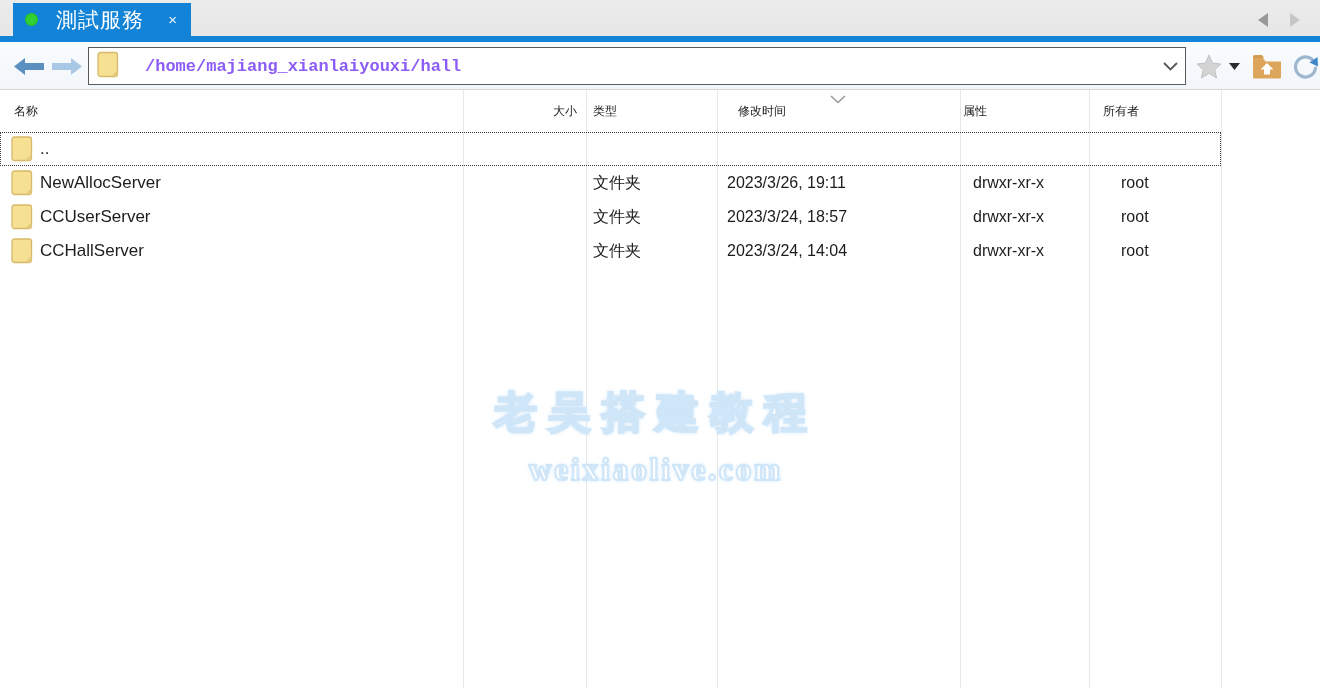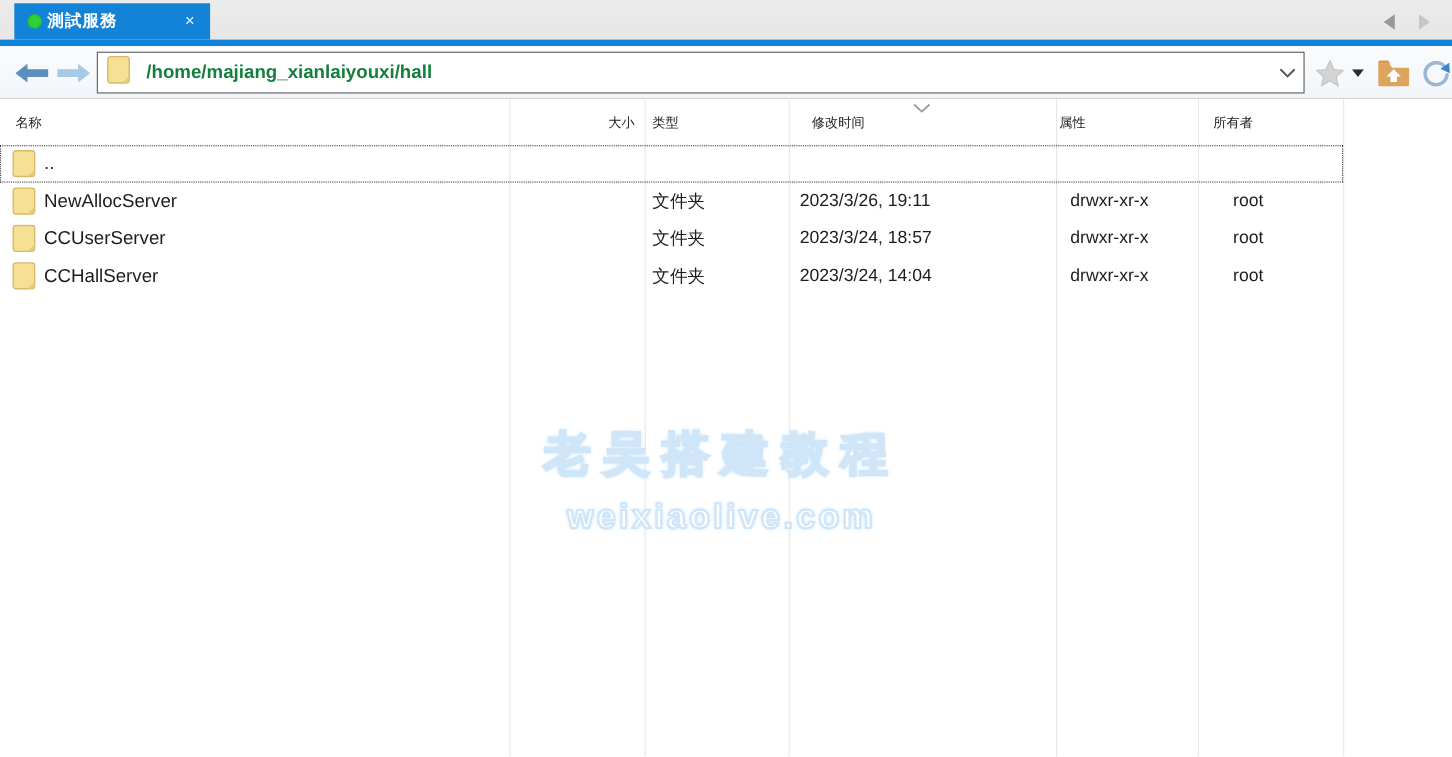--- a/index.html
+++ b/index.html
@@ -6,40 +6,40 @@
   html,body { width:1320px; height:688px; overflow:hidden;
     font-family:"Liberation Sans","DejaVu Sans",sans-serif; }
   .frame { position:relative; width:1320px; height:688px; background:#ffffff; overflow:hidden; }
 
   
   .tabbar { position:absolute; left:0; top:0; width:1320px; height:36px;
     background:linear-gradient(#ececec,#e6e6e6); }
   .tab { position:absolute; left:13px; top:3px; width:178px; height:33px;
     background:#1283d6; display:flex; align-items:center; cursor:default; }
   .tab-dot { width:13px; height:13px; border-radius:50%; margin-left:12px; flex:0 0 auto; }
-  .tab-label { color:#fff; font-weight:bold; font-size:15px; margin-left:5px; letter-spacing:1px; white-space:nowrap; }
+  .tab-label { color:#fff; font-weight:normal; font-size:21px; margin-left:18px; letter-spacing:1px; white-space:nowrap; }
   .tab-close { margin-left:auto; margin-right:14px; color:#eaf4fd; font-size:15px; line-height:1; cursor:pointer; }
   .tabstrip { position:absolute; left:0; top:36px; width:1320px; height:6px; background:#1283d6; }
   .tab-scroll { position:absolute; top:10px; width:20px; height:20px; display:flex;
     align-items:center; justify-content:center; }
   .tab-scroll.left { left:1253px; }
   .tab-scroll.right { left:1285px; }
 
   
   .toolbar { position:absolute; left:0; top:42px; width:1320px; height:48px;
     background:linear-gradient(#fafcfe,#f2f6fa); border-bottom:1px solid #d5d5d5; }
   .nav-btn { position:absolute; top:11px; width:34px; height:26px; display:flex;
     align-items:center; justify-content:center; cursor:pointer; }
   .nav-back { left:12px; } .nav-fwd { left:50px; }
   .addressbox { position:absolute; left:88px; top:5px; width:1098px; height:38px;
     background:#fff; border:1px solid #595959; display:flex; align-items:center; }
   .addr-folder { margin-left:8px; flex:0 0 auto; }
   .addr-input { flex:1 1 auto; border:none; outline:none; background:transparent;
-    font-family:Liberation Sans, sans-serif;
-    font-size:17px; font-weight:bold; color:#15803d; margin-left:14px; height:30px; }
+    font-family:Liberation Mono, monospace;
+    font-size:17px; font-weight:bold; color:#8b5cf6; margin-left:26px; height:30px; }
   .addr-drop { flex:0 0 auto; width:30px; height:34px; display:flex; align-items:center;
     justify-content:center; cursor:pointer; }
   .tool-ico { position:absolute; top:10px; display:flex; align-items:center;
     justify-content:center; cursor:pointer; }
   .ico-star { left:1194px; width:30px; height:28px; }
   .ico-star-caret { left:1226px; width:16px; height:28px; }
   .ico-home { left:1250px; width:34px; height:28px; }
   .ico-refresh { left:1290px; width:30px; height:28px; }
 
   
@@ -67,21 +67,21 @@
   .c-size { justify-content:flex-end; padding-right:9px; }
   .c-type { padding-left:7px; }
   .c-mtime { padding-left:10px; }
   .c-attrs { padding-left:13px; }
   .c-owner { padding-left:32px; }
 
   
   .watermark { position:absolute; left:656px; top:294px; transform:translateX(-50%);
     text-align:center; pointer-events:none; color:#ffffff; font-weight:bold;
     -webkit-text-stroke:2px #cfe6f9;
-    text-shadow:0 0 1px #d7eafb, 0 0 2px #d7eafb, 0 0 3px #cde4f8, 0 0 5px #cde4f8; }
+    text-shadow:0 0 1px #d7eafb, 0 0 2px #d7eafb, 0 0 3px #cde4f8, 0 0 5px #cde4f8;font-family:Liberation Serif, serif; }
   .wm1 { font-size:43px; letter-spacing:11px; white-space:nowrap; }
   .wm2 { font-size:31px; letter-spacing:3px; margin-top:10px; white-space:nowrap; }
 </style>
 </head>
 <body>
 
 <div class="frame">
 
   <div class="tabbar">
     <div class="tab">

